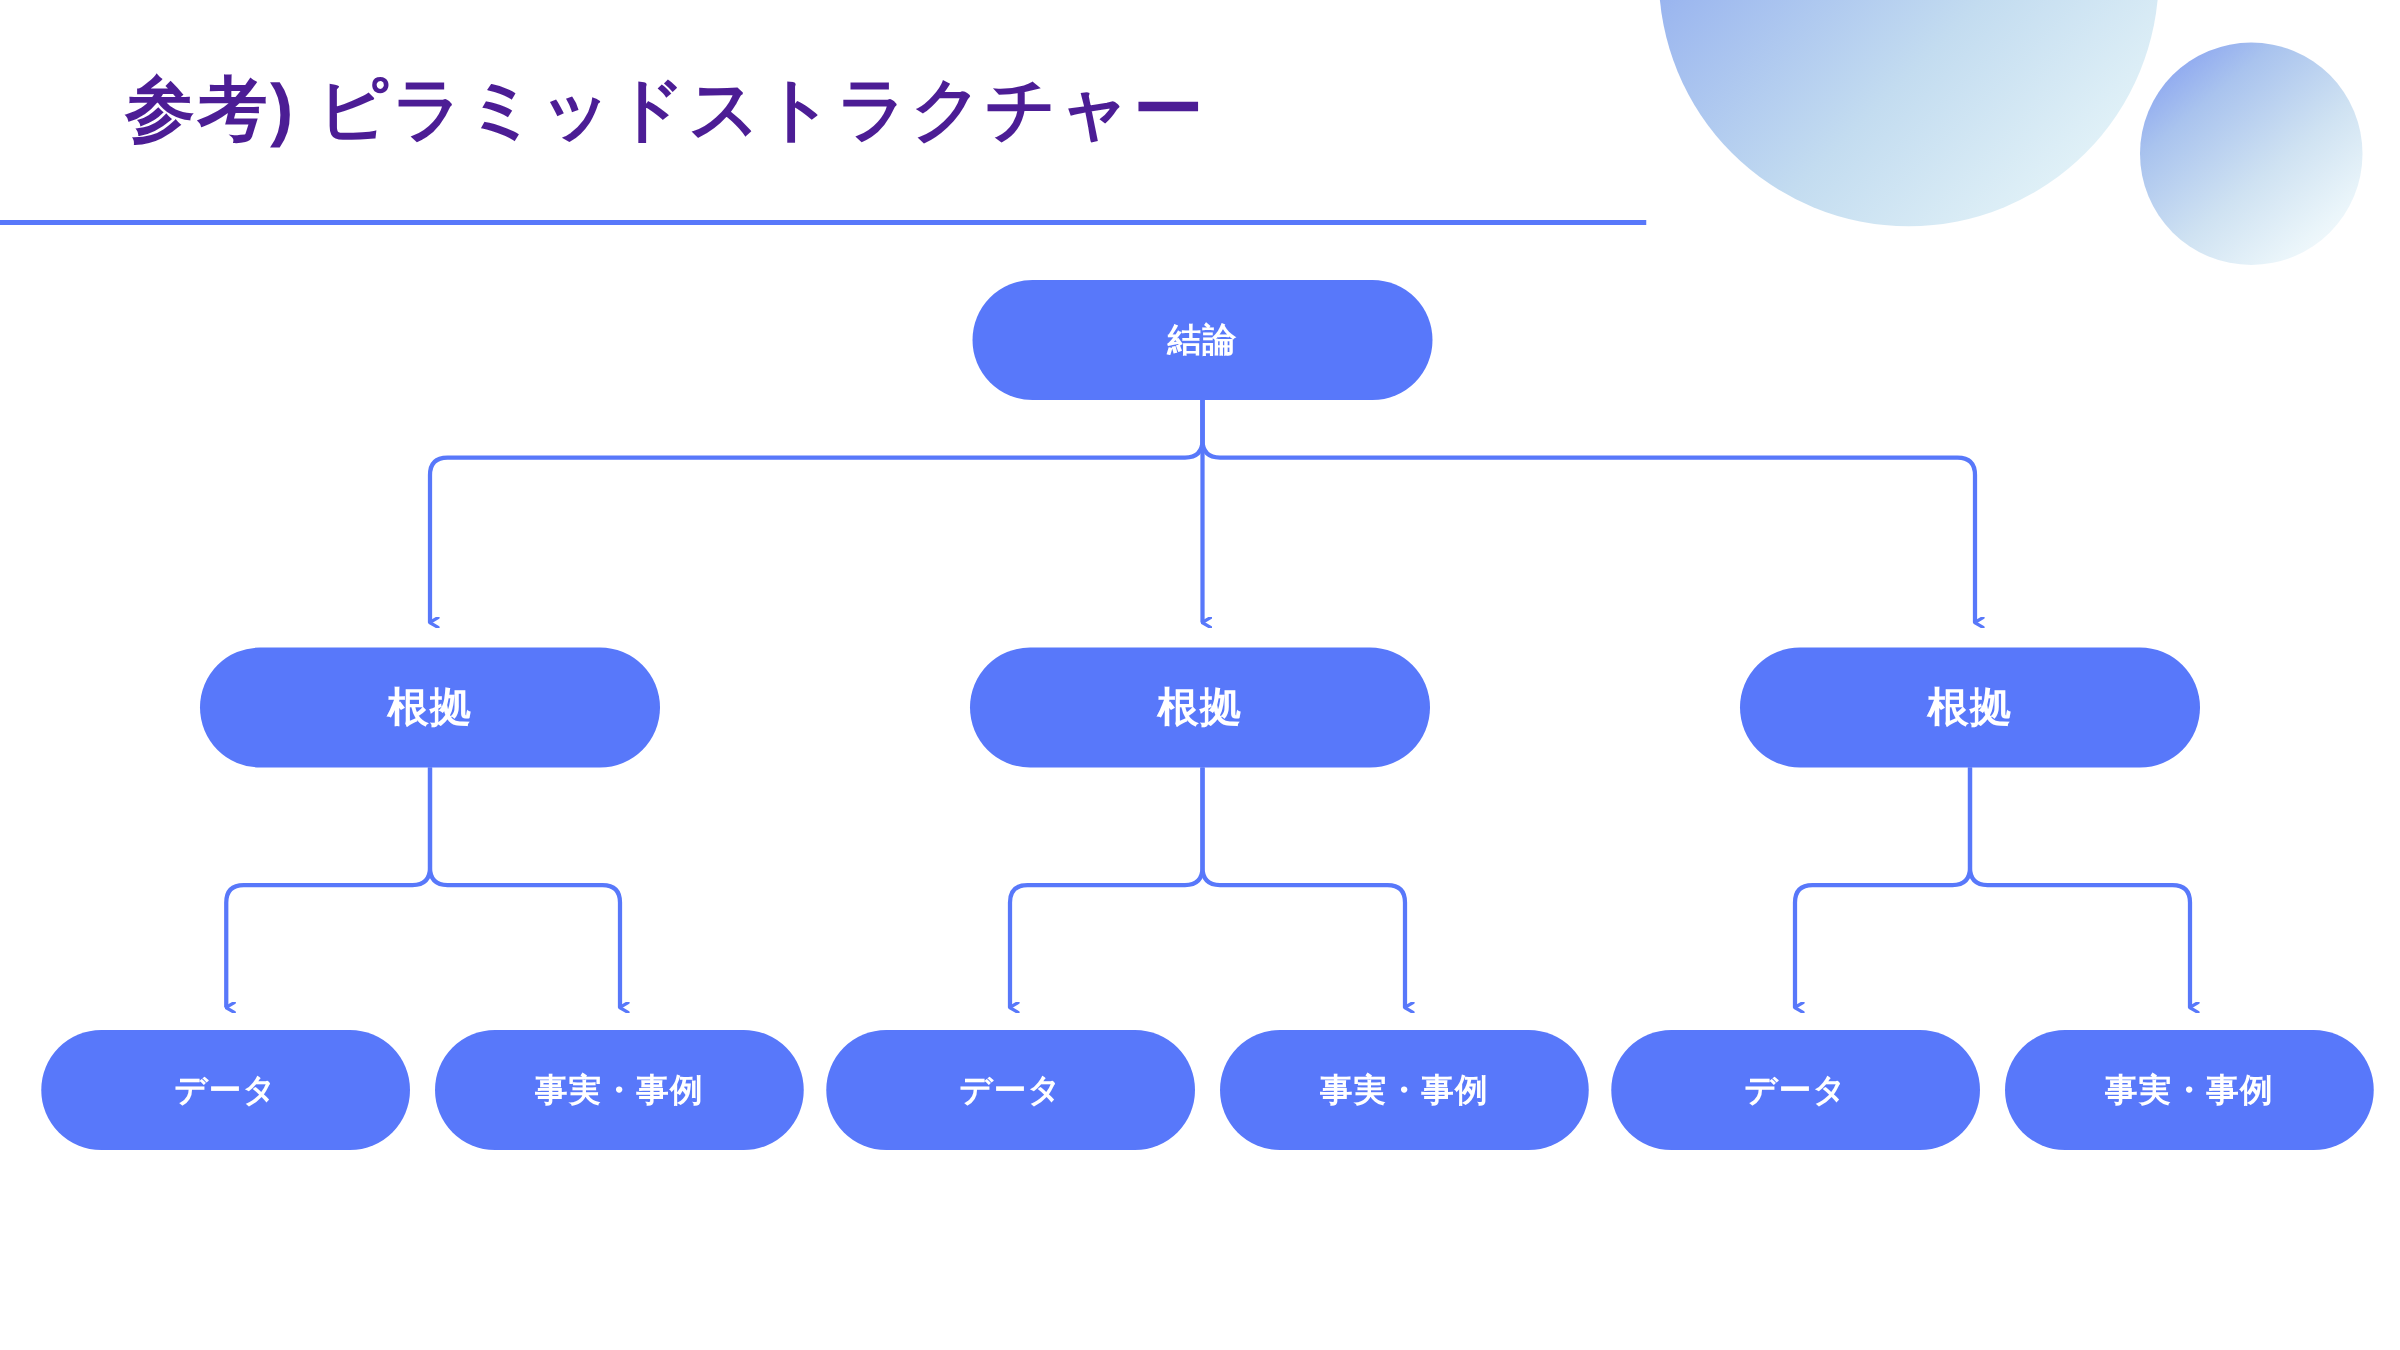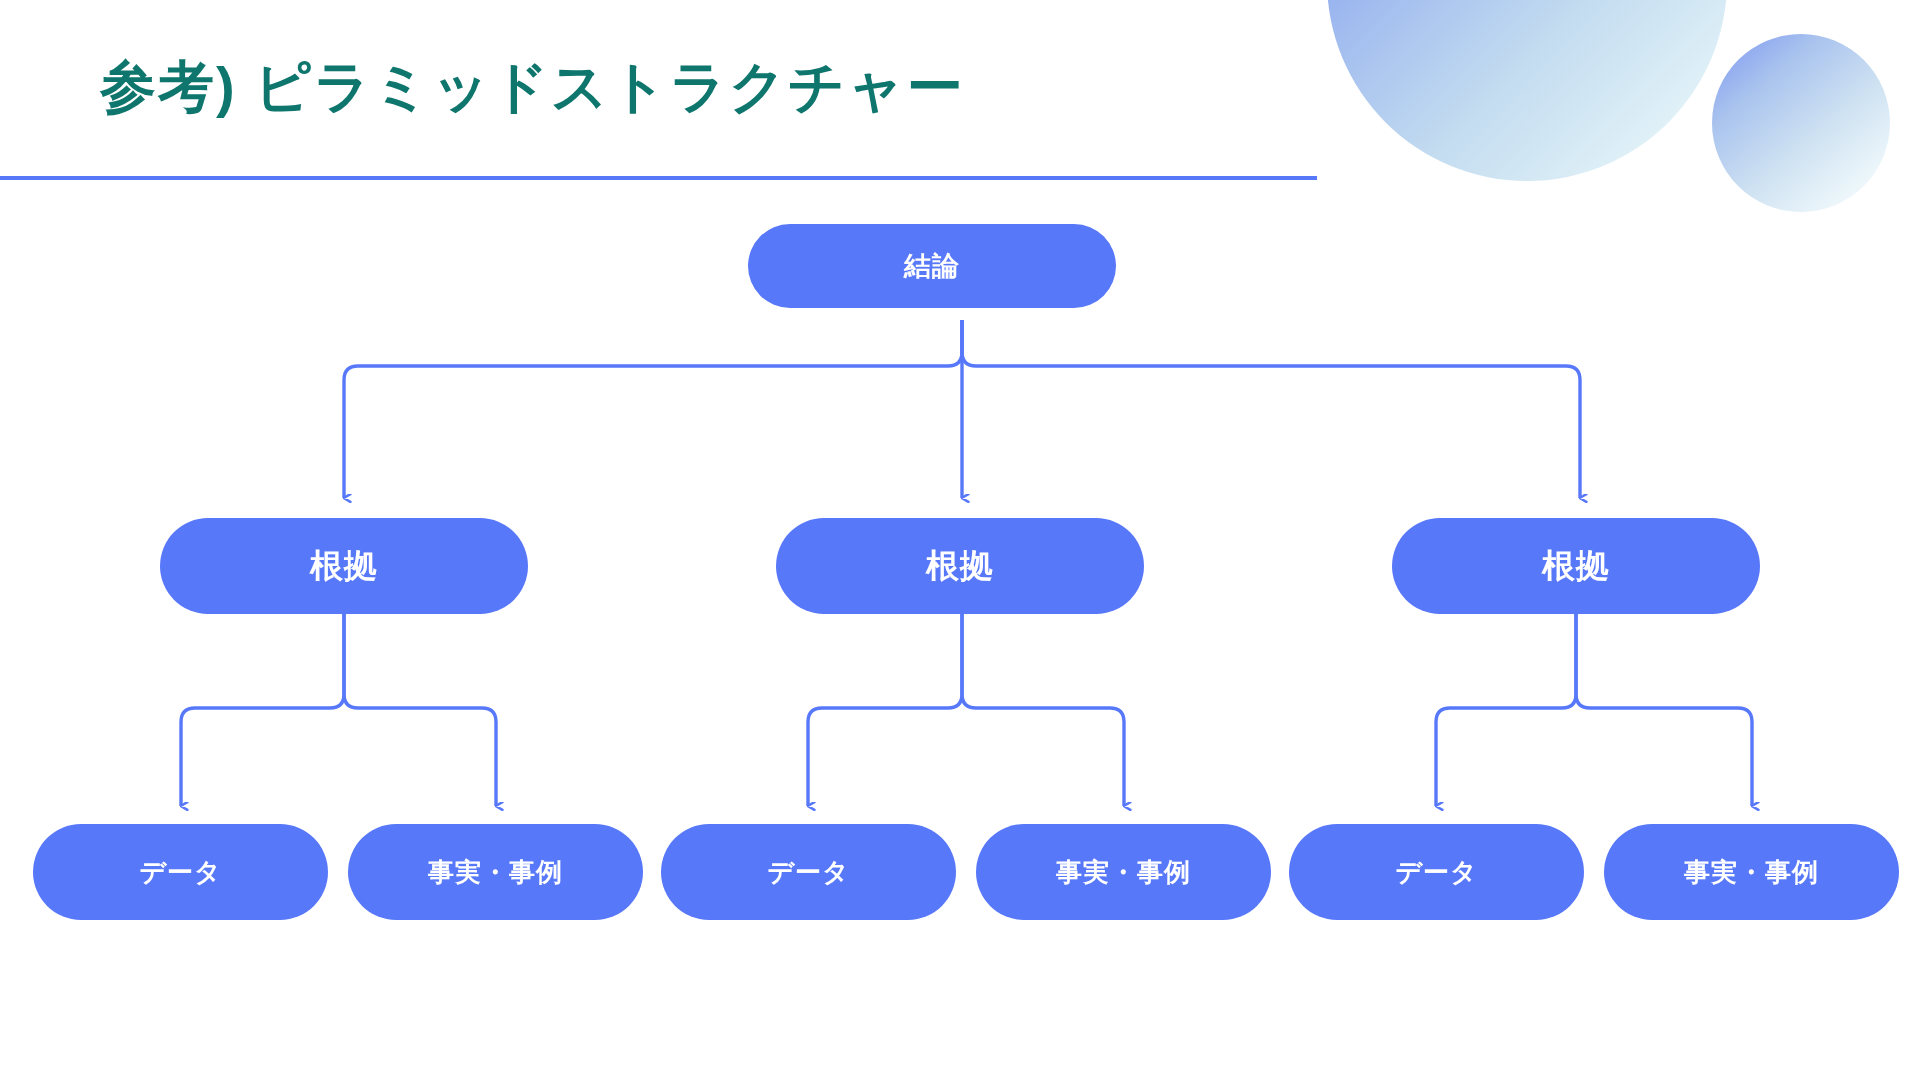--- a/index.html
+++ b/index.html
@@ -57,21 +57,21 @@
     left: 0;
     top: 0;
     width: 1920px;
   }
   .page-title {
     position: absolute;
     left: 100px;
     top: 53px;
     font-size: 56px;
     font-weight: bold;
-    color: #0f766e;
+    color: #4c1d95;
     letter-spacing: 2px;
     white-space: nowrap;
     line-height: 1.2;
   }
   .title-rule {
     position: absolute;
     left: 0px;
     top: 176px;
     width: 1317px;
     height: 4px;
@@ -106,21 +106,21 @@
     box-sizing: border-box;
     text-align: center;
     white-space: nowrap;
     letter-spacing: 1px;
   }
   .node-l1 { font-size: 27px; }
   .node-l2 { font-size: 33px; }
   .node-l3 { font-size: 26px; text-align: right; }
 
   
-  .n-conclusion { left: 748px; top: 224px; width: 368px; height: 84px; }
+  .n-conclusion { left: 778px; top: 224px; width: 368px; height: 96px; }
 
   
   .n-g1 { left: 160px;  top: 518px; width: 368px; height: 96px; }
   .n-g2 { left: 776px;  top: 518px; width: 368px; height: 96px; }
   .n-g3 { left: 1392px; top: 518px; width: 368px; height: 96px; }
 
   
   .n-d1 { left: 33px;   top: 824px; width: 295px; height: 96px; }
   .n-f1 { left: 348px;  top: 824px; width: 295px; height: 96px; }
   .n-d2 { left: 661px;  top: 824px; width: 295px; height: 96px; }

